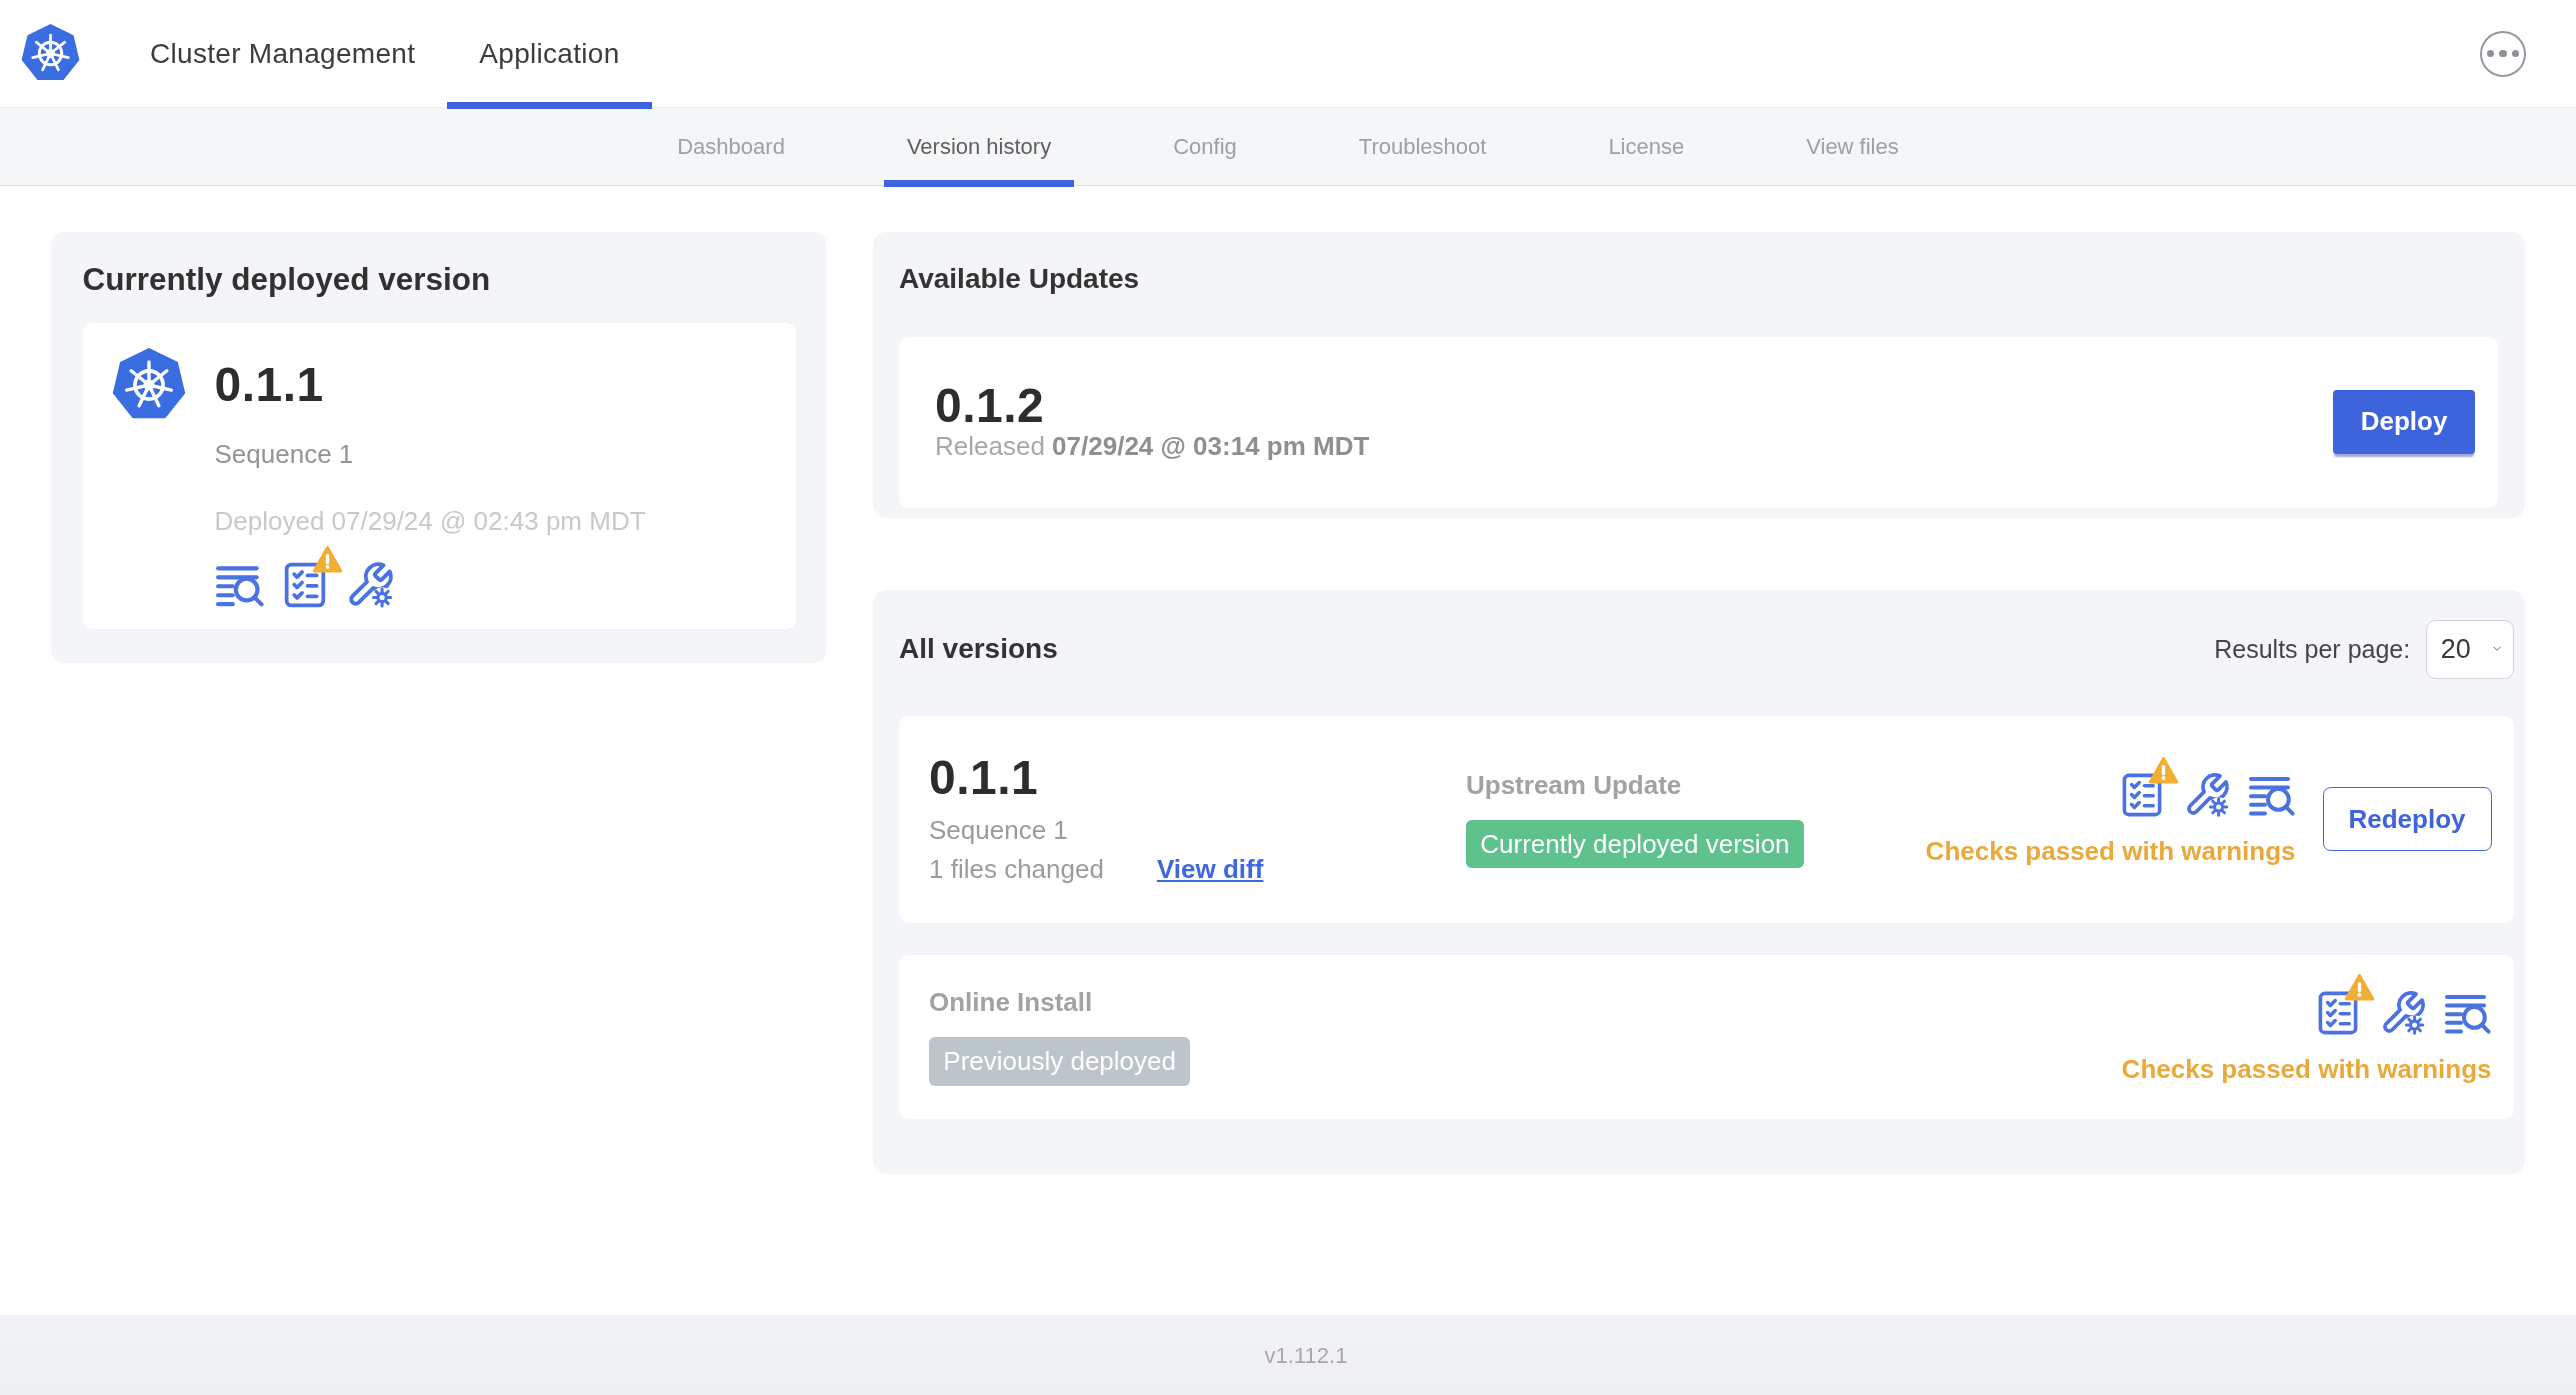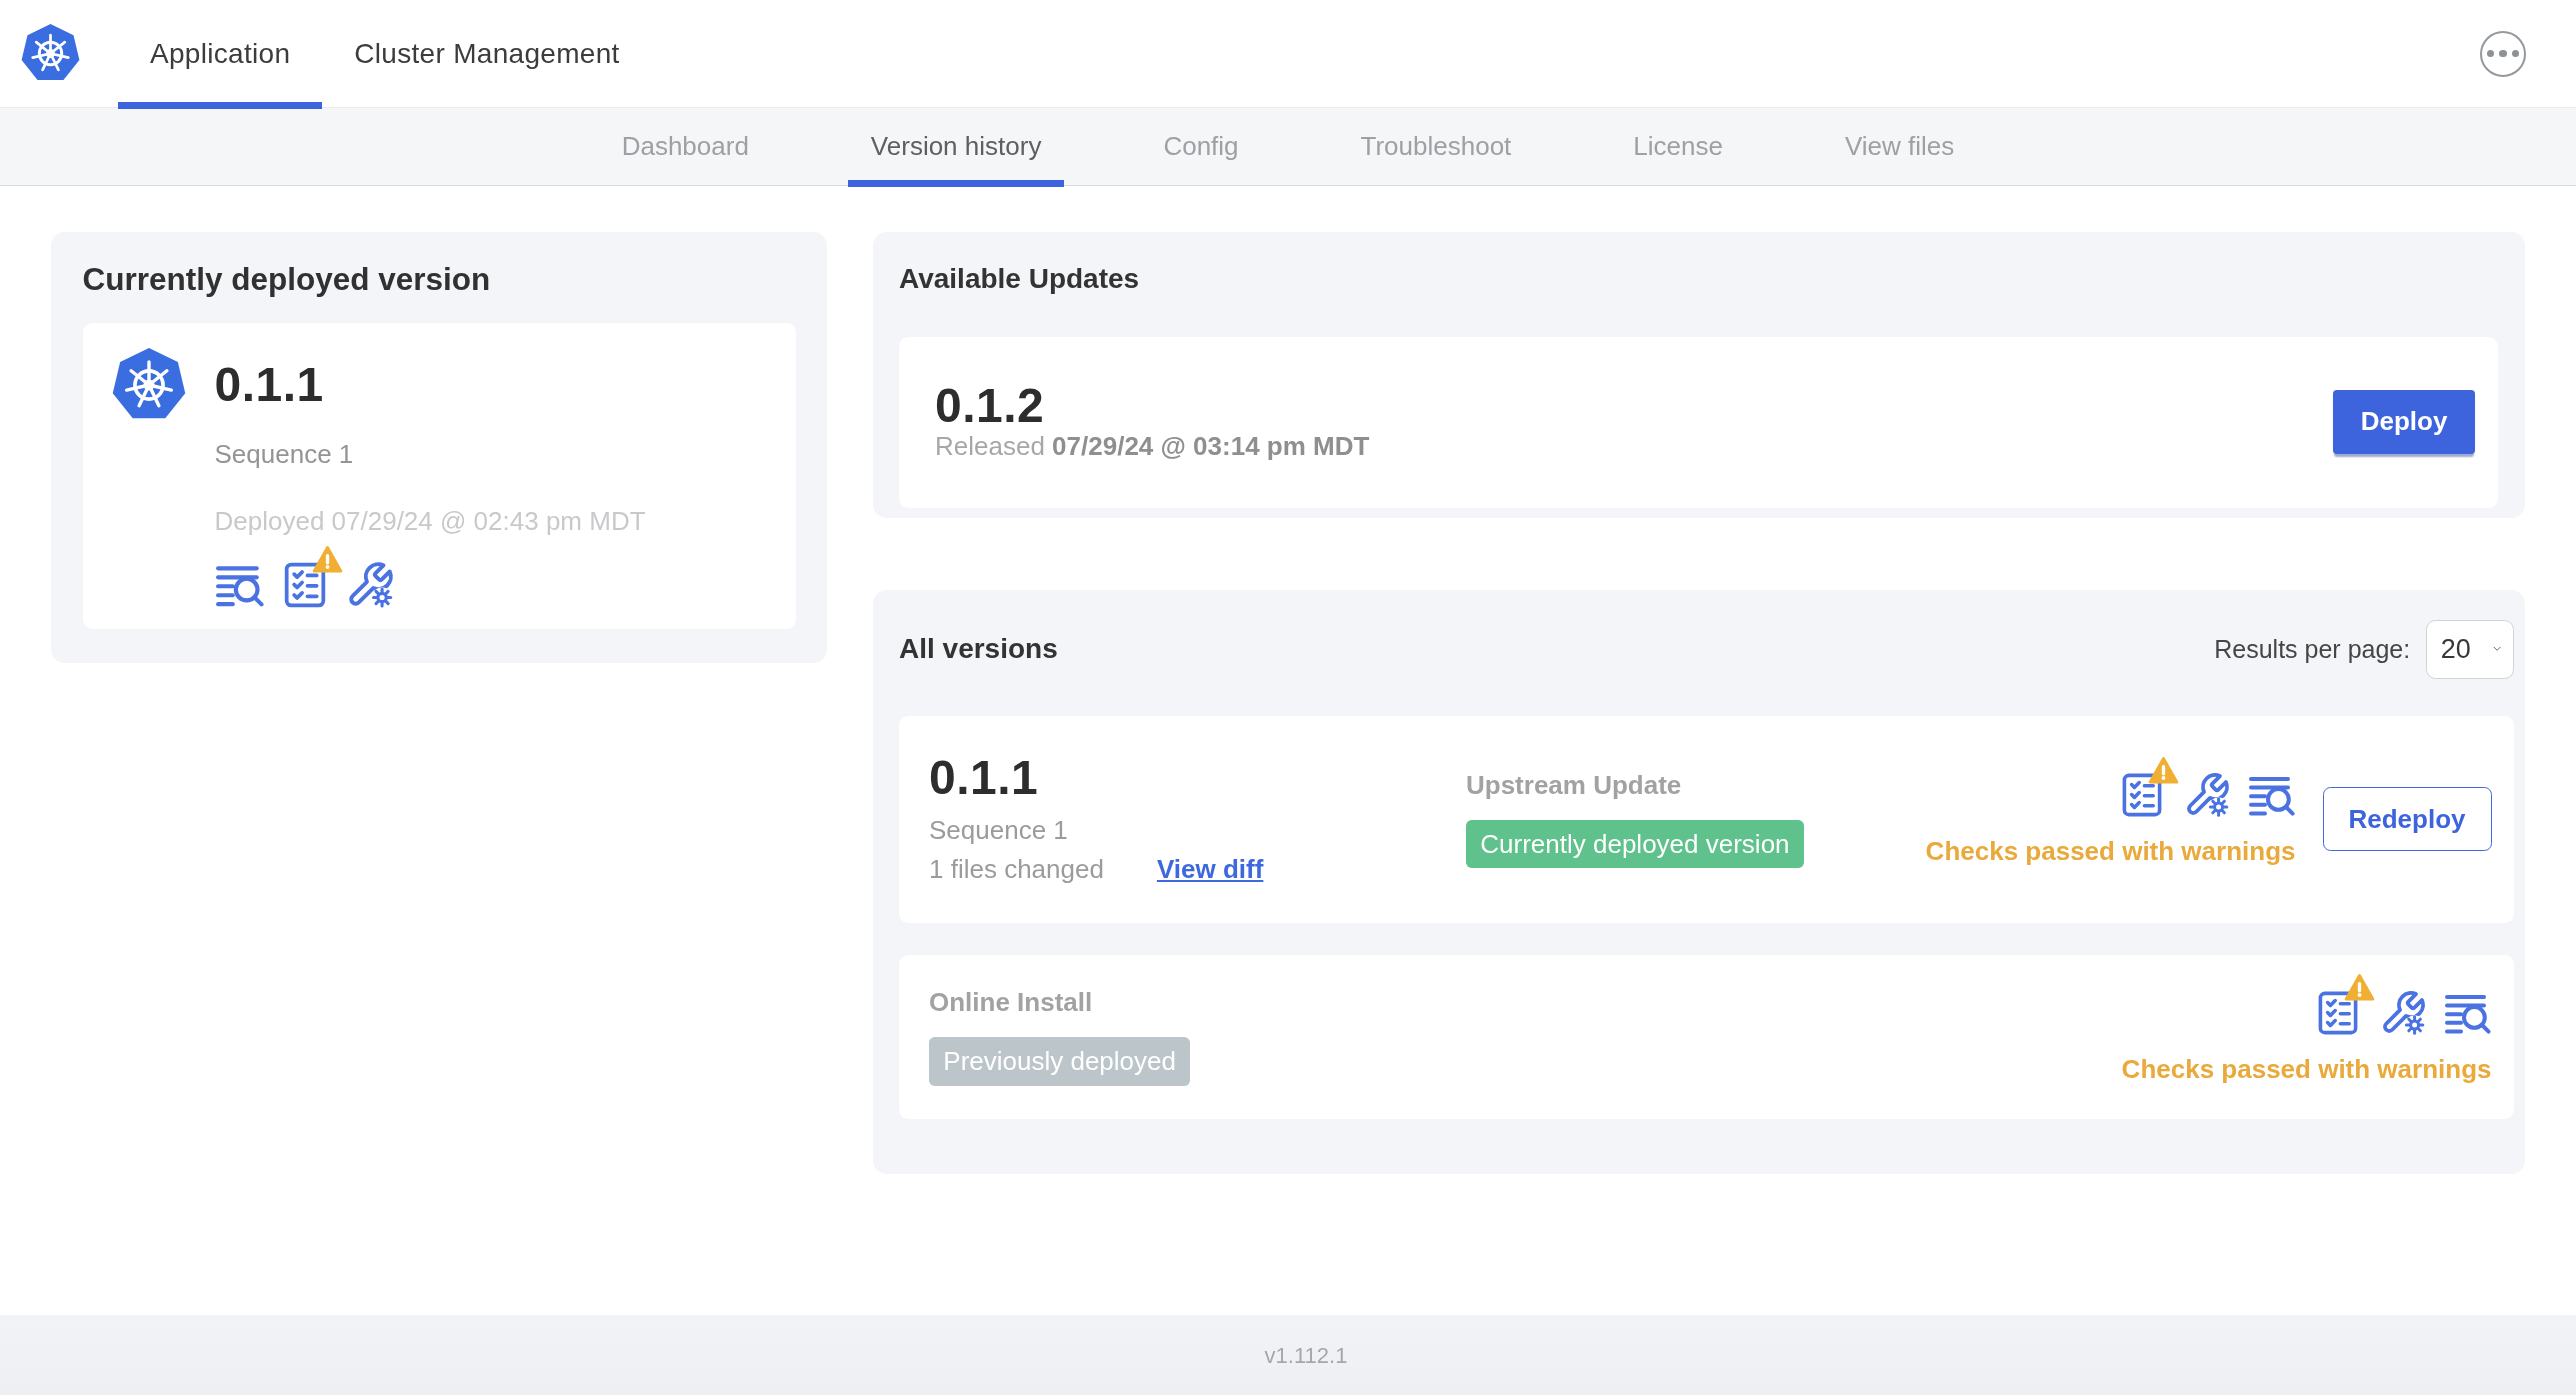--- a/index.html
+++ b/index.html
@@ -32,21 +32,21 @@
   }
   .more-btn i { width:7.6px; height:7.6px; border-radius:50%; background:#8d9298; display:block; }
 
   
   .subnav {
     height:78px; background:#f5f6f7; border-bottom:1.9px solid #d9dbde;
     display:flex; justify-content:center;
   }
   .subnav-tab {
     margin:0 38px; padding:0 23px; display:flex; align-items:center;
-    font-size:26px; color:#9da0a4; position:relative; cursor:pointer;
+    font-size:22px; color:#9da0a4; position:relative; cursor:pointer;
   }
   .subnav-tab.active { color:#5e5f61; font-weight:500; }
   .subnav-tab.active::after {
     content:""; position:absolute; left:0; right:0; bottom:-1.9px; height:6.7px; background:#3d64dd;
   }
 
   
   main { display:flex; gap:46px; padding:46px 51px 0 51px; }
   .card { background:#f4f5f8; border-radius:13.4px; }
   .inner-card { background:#fff; border-radius:9.5px; }
@@ -202,25 +202,25 @@
 
 <div id="app">
 
   <header class="topnav">
     <span class="logo-wrap">
       <svg viewBox="0 0 100 104" width="59" height="63">
           <use href="#i-k8s"></use>
         </svg>
     </span>
     <nav class="app-tabs">
+      <div class="app-tab">
+        <span>Cluster Management</span>
+      </div>
       <div class="app-tab active">
         <span>Application</span>
-      </div>
-      <div class="app-tab">
-        <span>Cluster Management</span>
       </div>
     </nav>
     <button class="more-btn">
       <span style="display:flex;gap:4.8px">
           <i></i>
           <i></i>
           <i></i>
         </span>
     </button>
   </header>

